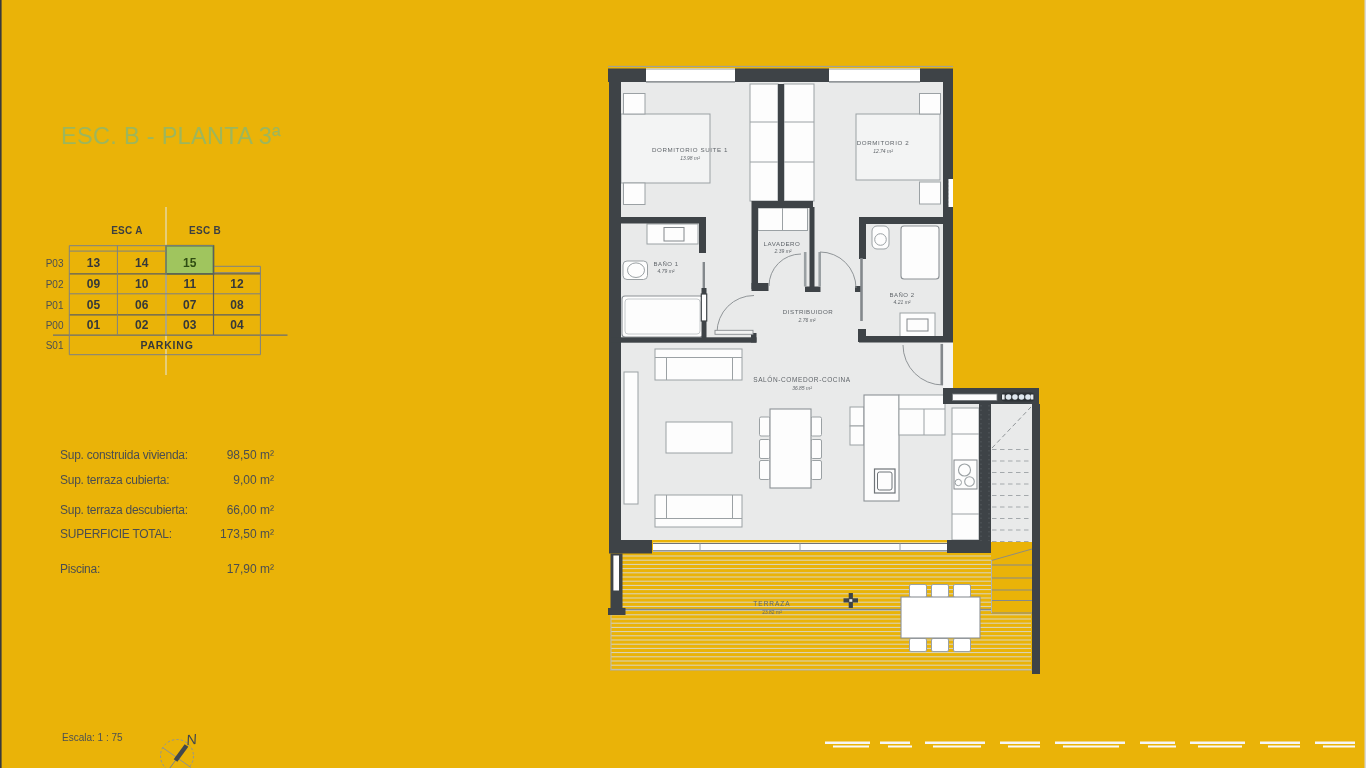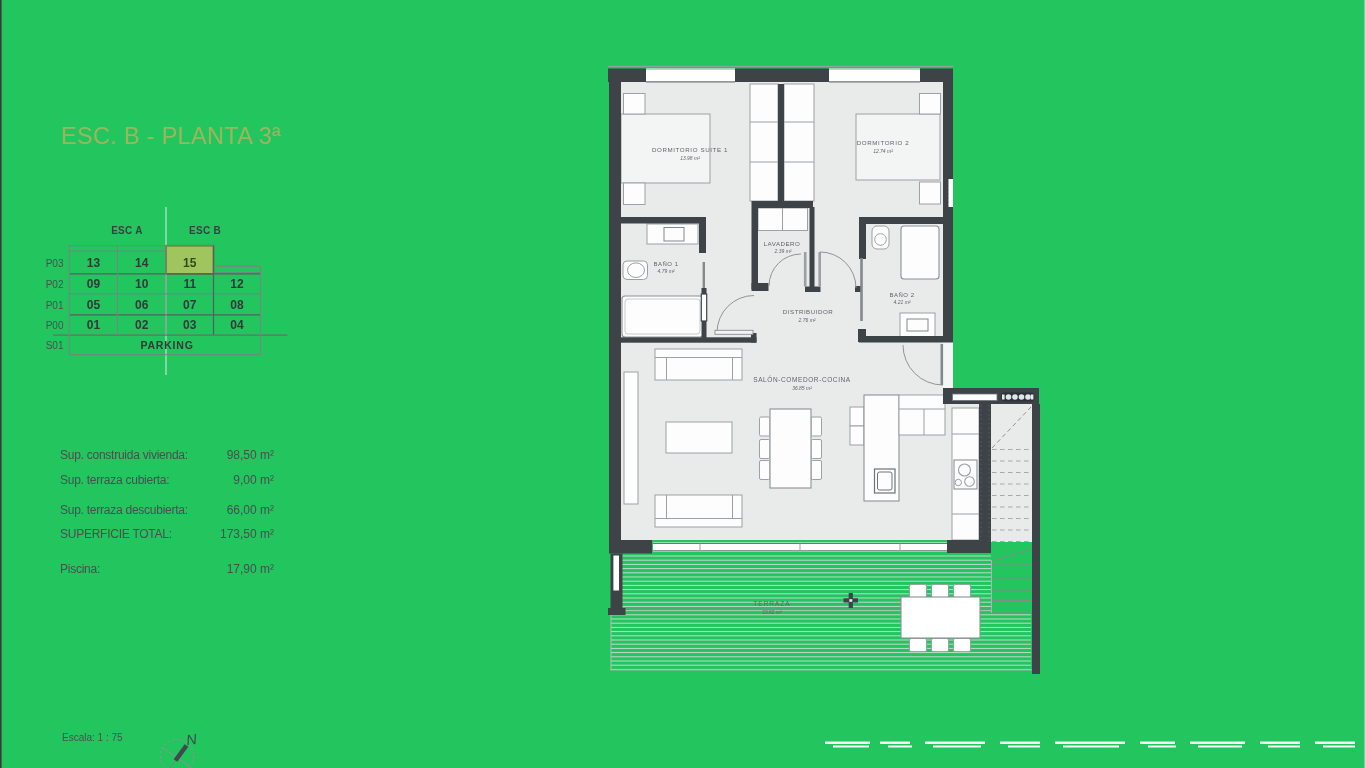--- a/index.html
+++ b/index.html
@@ -1,16 +1,16 @@
 <!DOCTYPE html>
 <html><head>
 <meta charset="utf-8">
 <style>
   html,body { margin:0; padding:0; background:#ffffff; }
-  #page { position:relative; width:1366px; height:768px; overflow:hidden; background:#22c55e;
+  #page { position:relative; width:1366px; height:768px; overflow:hidden; background:#eab308;
           font-family:"Liberation Sans", sans-serif; }
 </style>
 </head>
 <body>
 <div id="page">
 <svg width="1366" height="768" viewBox="0 0 1366 768">
 <rect x="0" y="0" width="1.6" height="768" fill="#3a3a3a"></rect>
 <rect x="1364.5" y="0" width="1.5" height="768" fill="#d8d8d8"></rect>
 <text x="61" y="144" font-family="Liberation Sans, sans-serif" font-size="23.5" fill="#9db65c" text-anchor="start" letter-spacing="0.3">ESC. B - PLANTA 3ª</text>
 <line x1="166" y1="207" x2="166" y2="375" stroke="#e3e7e8" stroke-width="1"></line>

